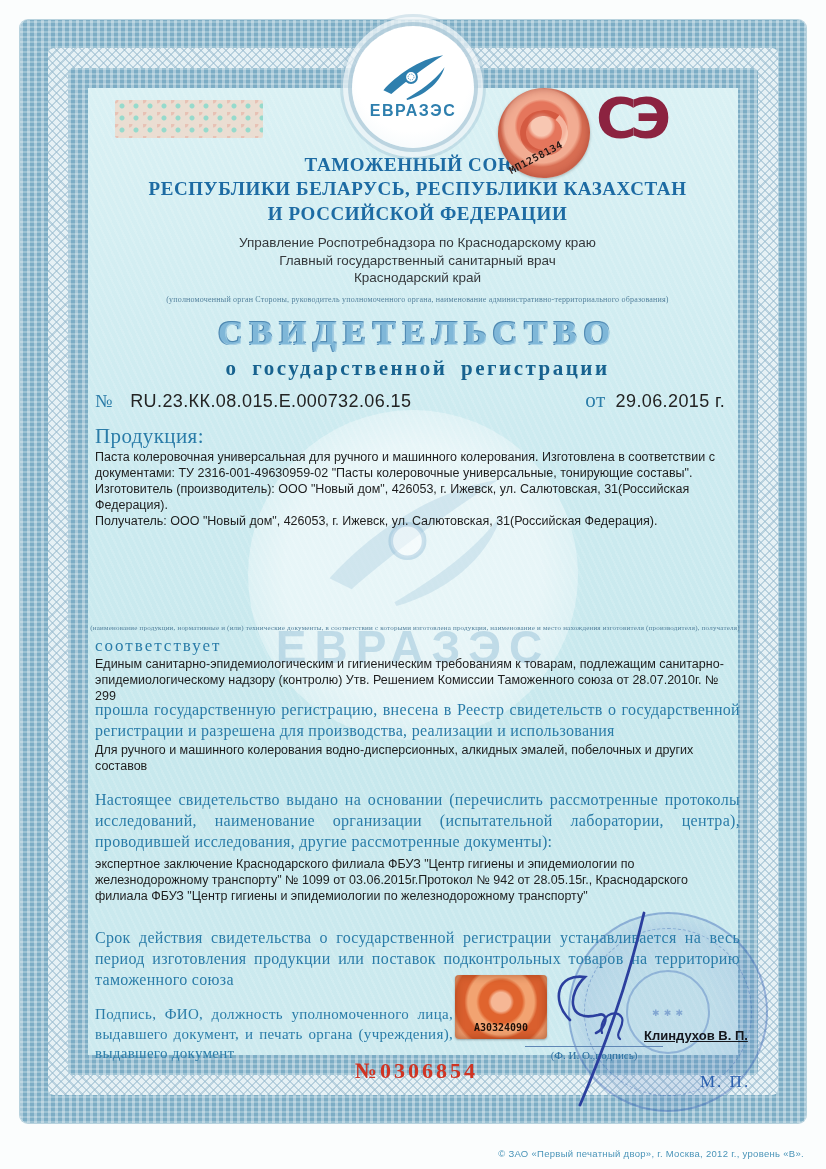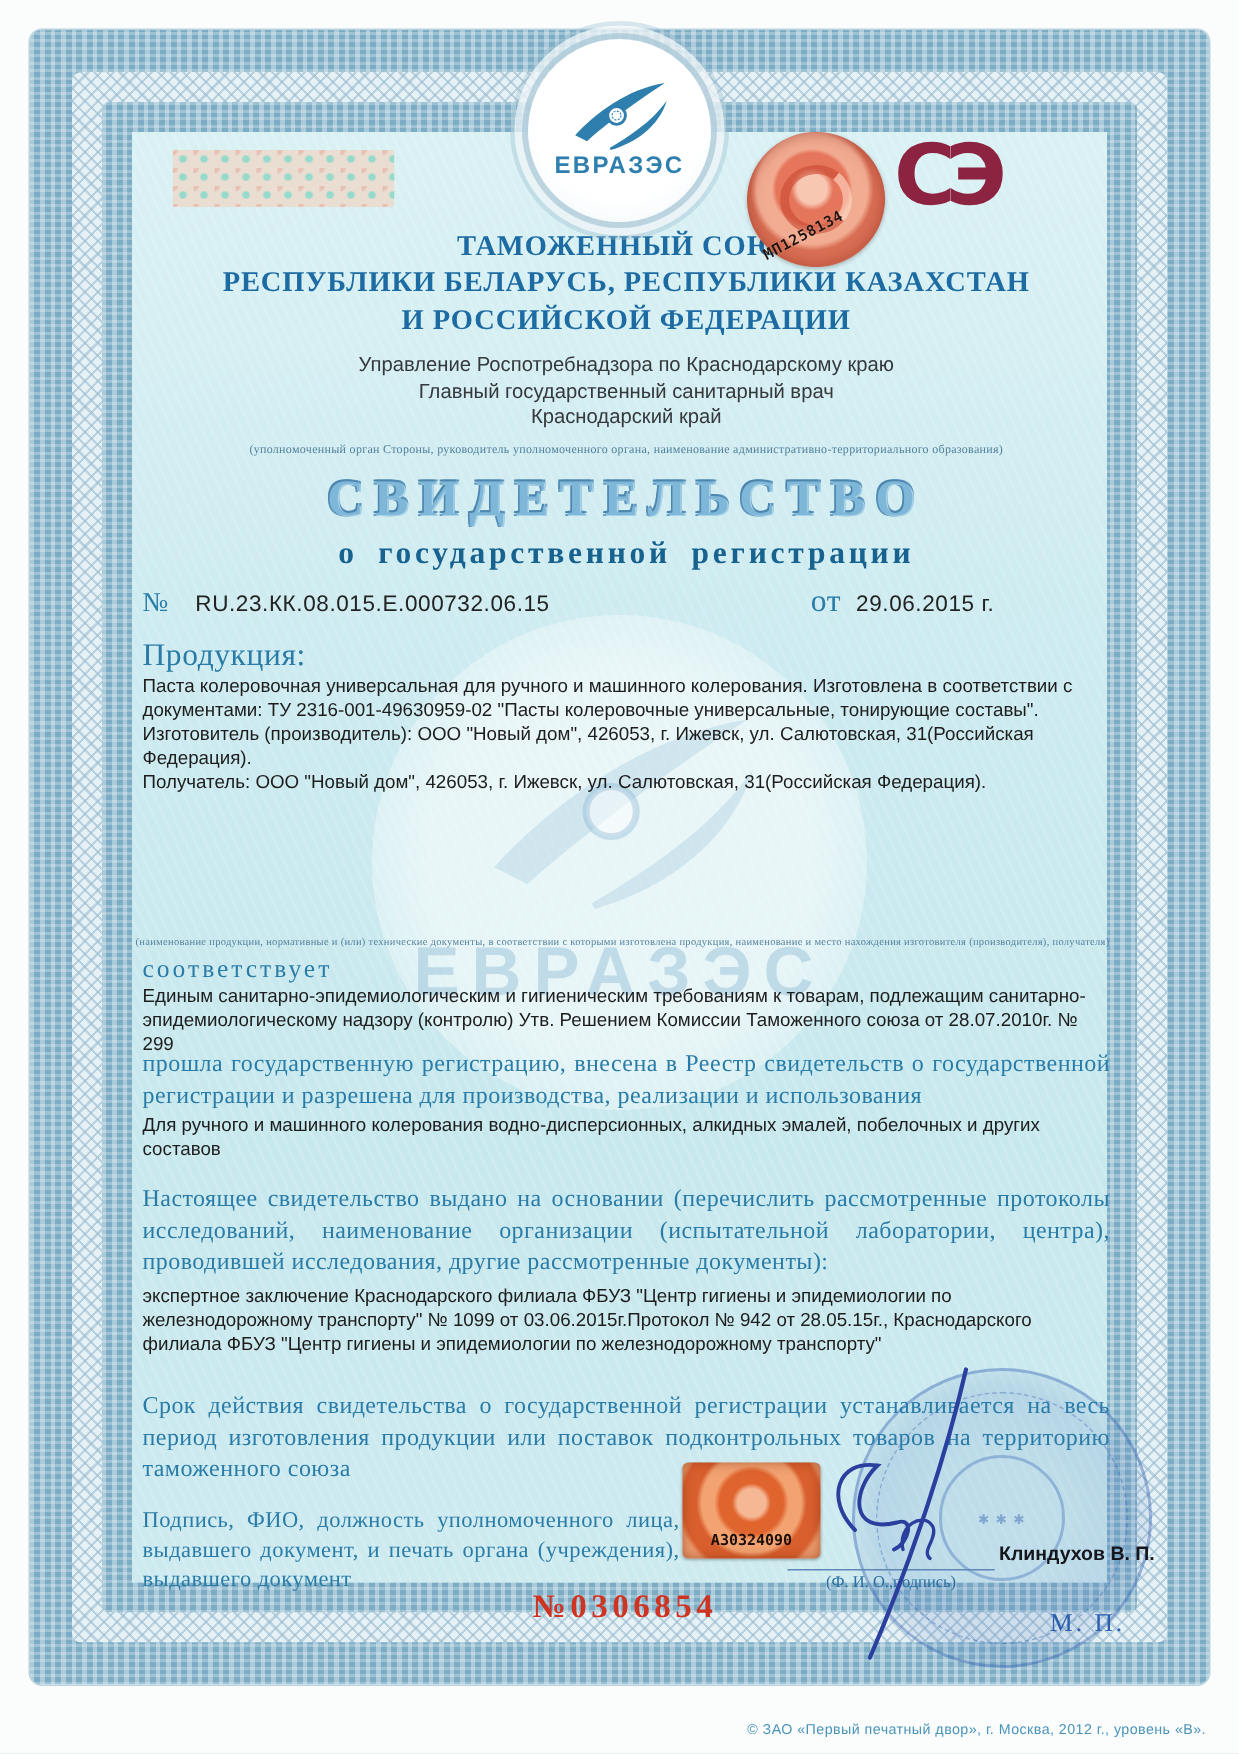--- a/index.html
+++ b/index.html
@@ -110,21 +110,21 @@
   }
   .doc-title {
     font-weight:bold; font-size:34px; letter-spacing:7px; color:#7fb7d8;
     text-shadow:1px 1px 0 #a9d2e6, -1px -1px 0 #4d87b0, 1px -1px 0 #5f96bd, -1px 1px 0 #5f96bd;
   }
   .doc-subtitle {
     font-weight:bold; font-size:21px; letter-spacing:2.5px; word-spacing:6px; color:#17628f;
   }
   .num-sign { font-size:18px; color:#2a7ca8; }
   .reg-number, .reg-date {
-    font-family:"Liberation Sans", sans-serif; font-size:15px; color:#232323; letter-spacing:.4px;
+    font-family:"Liberation Sans", sans-serif; font-size:18px; color:#232323; letter-spacing:.4px;
   }
   .label-serif { font-size:21px; color:#2a7ca8; letter-spacing:.4px; }
   .body-sans {
     font-family:"Liberation Sans", sans-serif; font-size:12.5px; line-height:1.28; color:#1d1d1d;
   }
   .para-serif {
     font-size:16px; line-height:1.3; color:#2a7ca8; text-align:justify; letter-spacing:.3px;
   }
   .red-number {
     font-size:22px; letter-spacing:3px; color:#cf3423; font-weight:bold;
@@ -264,20 +264,20 @@
   <svg class="signature-svg" width="160" height="210" viewBox="0 0 160 210">
     <path d="M30 115 C 10 95, 18 68, 45 72 C 28 88, 26 118, 58 110 C 70 106, 66 124, 56 128" fill="none" stroke="#2b3f9e" stroke-width="2.6" stroke-linecap="round"></path>
     <path d="M62 128 C 58 112, 76 102, 82 113 C 85 121, 74 129, 80 134" fill="none" stroke="#2b3f9e" stroke-width="2.2" stroke-linecap="round"></path>
     <path d="M104 8 C 92 60, 70 130, 40 200" fill="none" stroke="#2b3f9e" stroke-width="2.8" stroke-linecap="round"></path>
   </svg>
   <div class="holo-square">
     <div class="code">А30324090</div>
   </div>
 
   <div class="abs para-serif" style="top:1005px; left:95px; width:358px; font-size:15px;">Подпись, ФИО, должность уполномоченного лица, выдавшего документ, и печать органа (учреждения), выдавшего документ</div>
-  <div class="abs official-name" style="top:1028px; left:666px;">Клиндухов В. П.</div>
+  <div class="abs official-name" style="top:1028px; left:644px;text-decoration:underline;">Клиндухов В. П.</div>
   <div class="abs sig-caption" style="top:1046px; left:525px; width:138px; text-align:center;">(Ф. И. О.,подпись)</div>
   <div class="abs mp" style="top:1072px; left:688px;padding-left:12px;">М. П.</div>
   <div class="abs red-number" style="top:1058px; left:355px;">№0306854</div>
 
   <div class="footer-note">© ЗАО «Первый печатный двор»,  г. Москва,  2012 г., уровень «В».</div>
 
 </div>
 
 </body></html>

